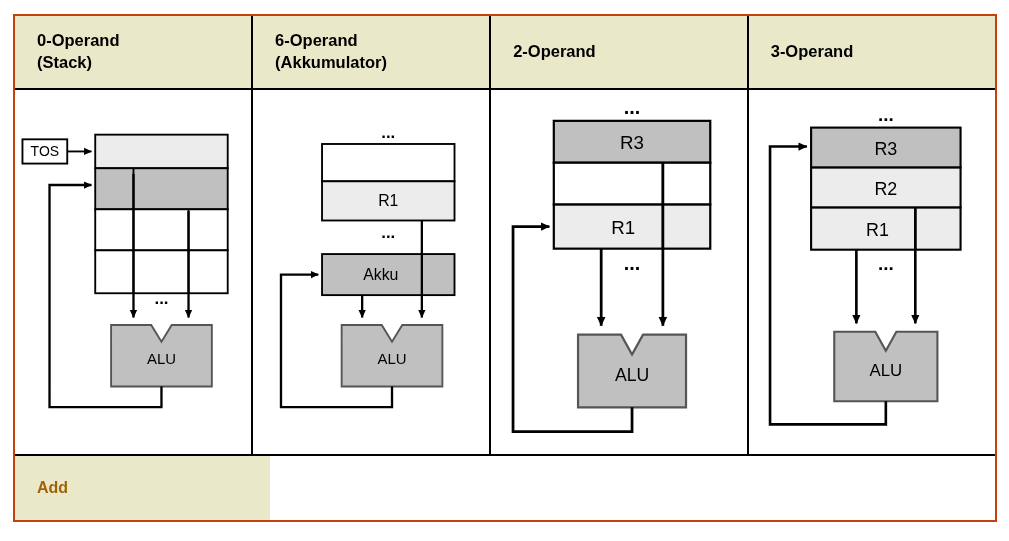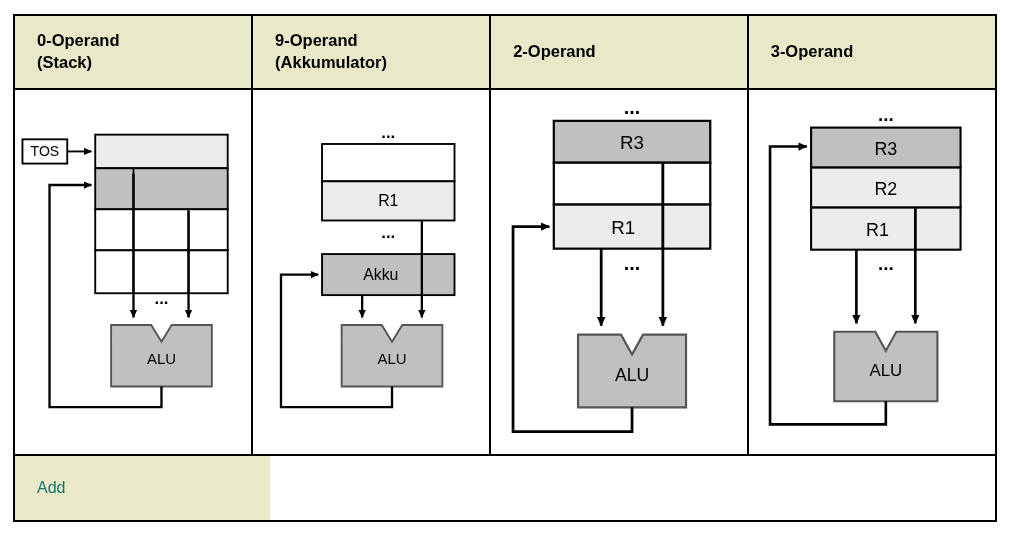--- a/index.html
+++ b/index.html
@@ -15,21 +15,21 @@
     position: relative;
     overflow: hidden;
   }
 
   #table-frame {
     position: absolute;
     left: 13px;
     top: 14px;
     width: 984px;
     height: 508px;
-    border: 2px solid #000000;
+    border: 2px solid #c2410c;
     box-sizing: border-box;
     display: flex;
     flex-direction: column;
     background: #ffffff;
   }
 
   .table-row { display: flex; width: 100%; box-sizing: border-box; }
 
   #header-row { height: 76px; border-bottom: 2px solid #000; }
   #body-row   { flex: 1 1 auto; border-bottom: 2px solid #000; }
@@ -63,39 +63,40 @@
   }
 
   .footer-cell {
     background: #e9e9c9;
     display: flex;
     align-items: center;
     padding-left: 22px;
   }
   .footer-text {
     font-size: 16px;
-    color: #0f766e;
+    color: #a16207;
     white-space: pre;
+    font-weight: bold;
   }
 
   .diagram-cell { background: #ffffff; }
   .diagram-svg { display: block; width: 100%; height: 100%; }
 </style>
 </head>
 <body>
 
 <div id="table-frame">
 
   <div class="table-row" id="header-row">
     <div class="cell col-0 header-cell">
       <span class="header-title">0-Operand
 (Stack)</span>
     </div>
     <div class="cell col-1 header-cell">
-      <span class="header-title">9-Operand
+      <span class="header-title">6-Operand
 (Akkumulator)</span>
     </div>
     <div class="cell col-2 header-cell">
       <span class="header-title">2-Operand</span>
     </div>
     <div class="cell col-3 header-cell">
       <span class="header-title">3-Operand</span>
     </div>
   </div>
 

